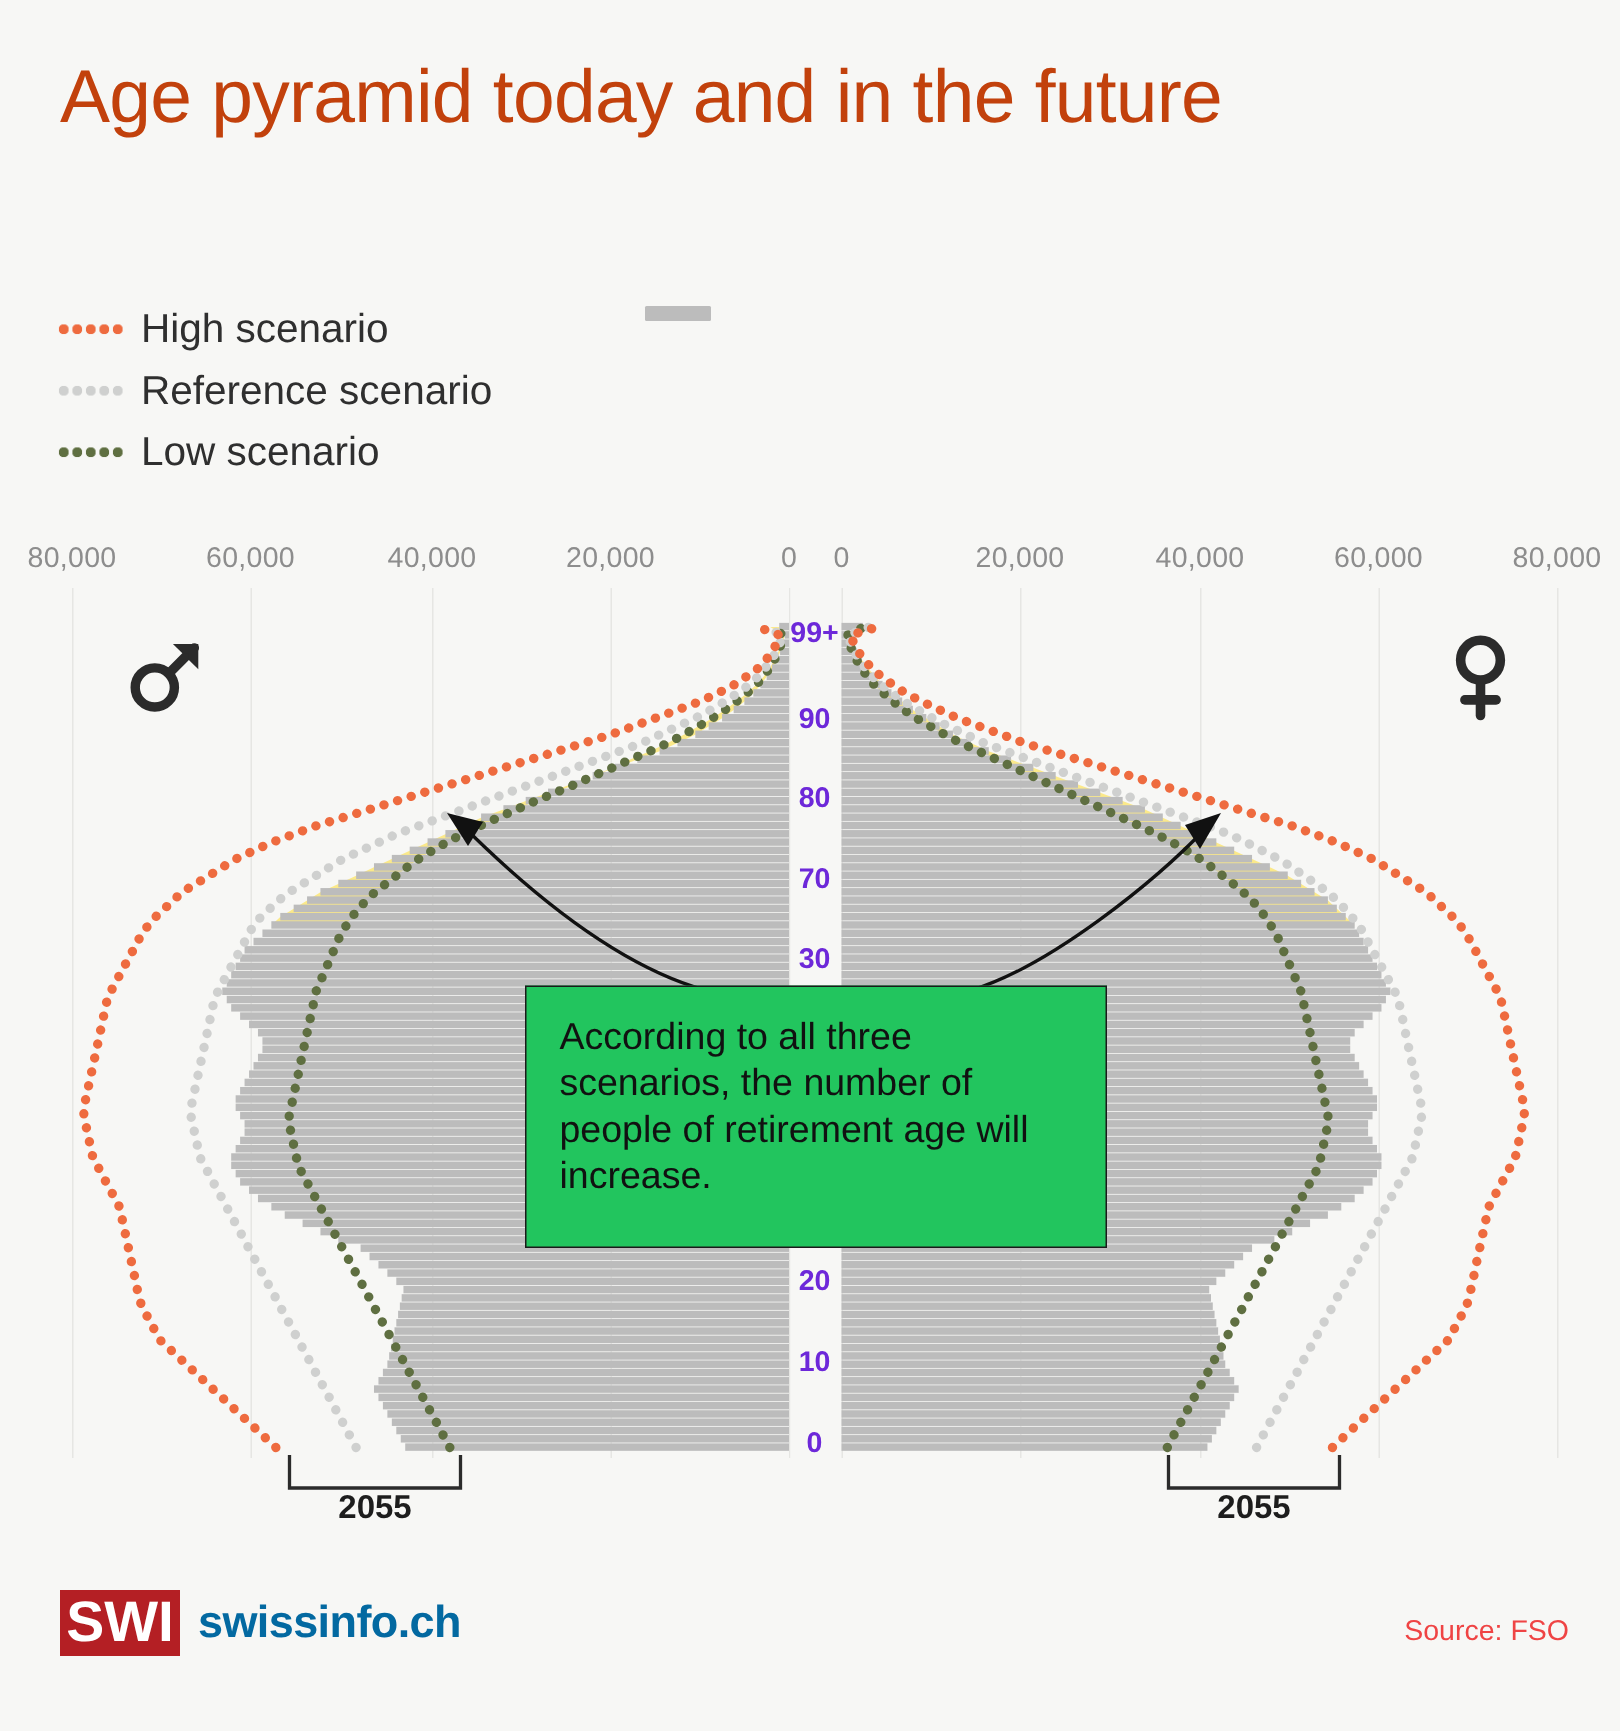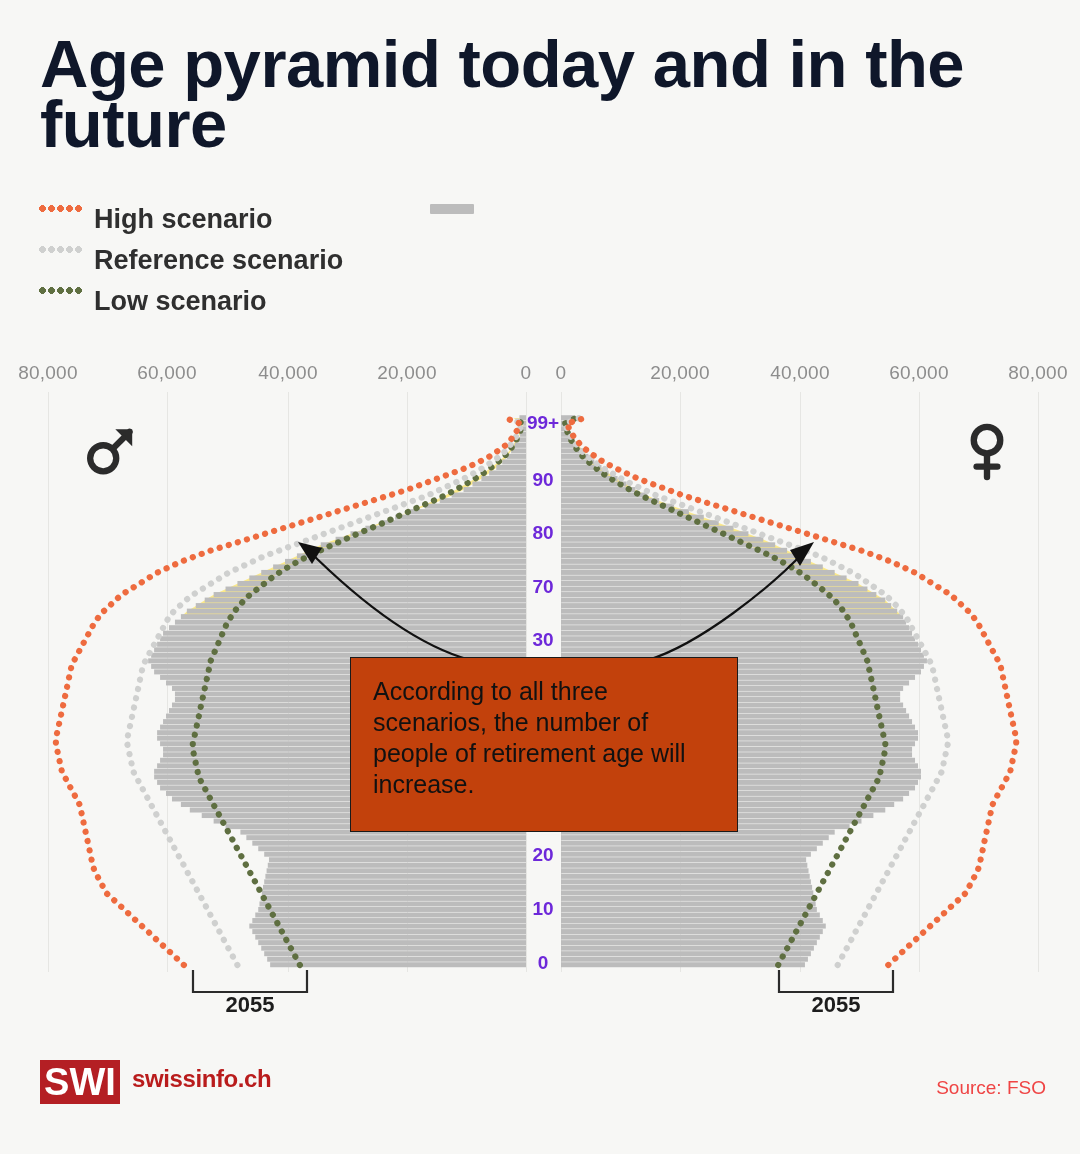--- a/index.html
+++ b/index.html
@@ -8,27 +8,27 @@
     background:#f7f7f5;
     font-family:"Liberation Sans", sans-serif;
     overflow:hidden;
     position:relative;
     color:#2b2b2b;
   }
   #root{position:absolute;left:0;top:0;width:1080px;height:1154px;}
 
   .title{
     position:absolute;left:40px;top:34px;width:960px;
-    font-size:67px;line-height:60px;font-weight:700;
-    letter-spacing:-0.5px;color:#0f172a;
+    font-size:50px;line-height:60px;font-weight:400;
+    letter-spacing:-0.5px;color:#c2410c;
   }
 
   
   .legend{position:absolute;left:38px;top:200px;width:960px;height:120px;}
-  .lg-item{position:absolute;display:flex;align-items:flex-start;font-weight:bold;}
+  .lg-item{position:absolute;display:flex;align-items:center;}
   .lg-key{width:44px;height:9px;margin-right:12px;flex:none;}
   .lg-label{font-size:27px;line-height:30px;color:#2f2f2f;white-space:nowrap;}
   .dotkey{
     background-image:radial-gradient(circle closest-side, currentColor 72%, transparent 76%);
     background-size:9px 9px;background-repeat:repeat-x;background-position:0 0;
     height:9px;
   }
   .solidkey{height:10px;border-radius:1px;}
 
   
@@ -46,42 +46,42 @@
     position:absolute;left:0;width:48px;text-align:center;
     font-size:19px;font-weight:bold;color:#6d28d9;
     transform:translateY(-50%);
   }
 
   .sym{position:absolute;font-size:0;line-height:0;}
 
   
   .annot{
     position:absolute;left:350px;top:657px;width:388px;height:175px;
-    background:#c2410c;border:1.6px solid #1a1a1a;box-sizing:border-box;
+    background:#22c55e;border:1.6px solid #1a1a1a;box-sizing:border-box;
     padding:18px 20px 0 22px;
   }
   .annot p{
     margin:0;font-size:25px;line-height:31px;color:#111;
   }
 
   
   .brk-label{
     position:absolute;font-size:22px;font-weight:bold;color:#1d1d1d;
     transform:translateX(-50%);white-space:nowrap;
   }
 
   
   .swi-logo{
     position:absolute;left:40px;top:1060px;height:44px;width:80px;
     background:#b41f24;color:#fff;font-size:38px;font-weight:bold;
     display:flex;align-items:center;justify-content:center;letter-spacing:0px;
   }
   .swi-name{
     position:absolute;left:132px;top:1065px;
-    font-size:24px;font-weight:bold;color:#b91c1c;letter-spacing:-0.4px;
+    font-size:30px;font-weight:bold;color:#0369a1;letter-spacing:-0.4px;
   }
   .source{
     position:absolute;right:34px;top:1077px;
     font-size:19px;color:#ef4444;
   }
 </style>
 </head>
 <body>
 
 <div id="root">

